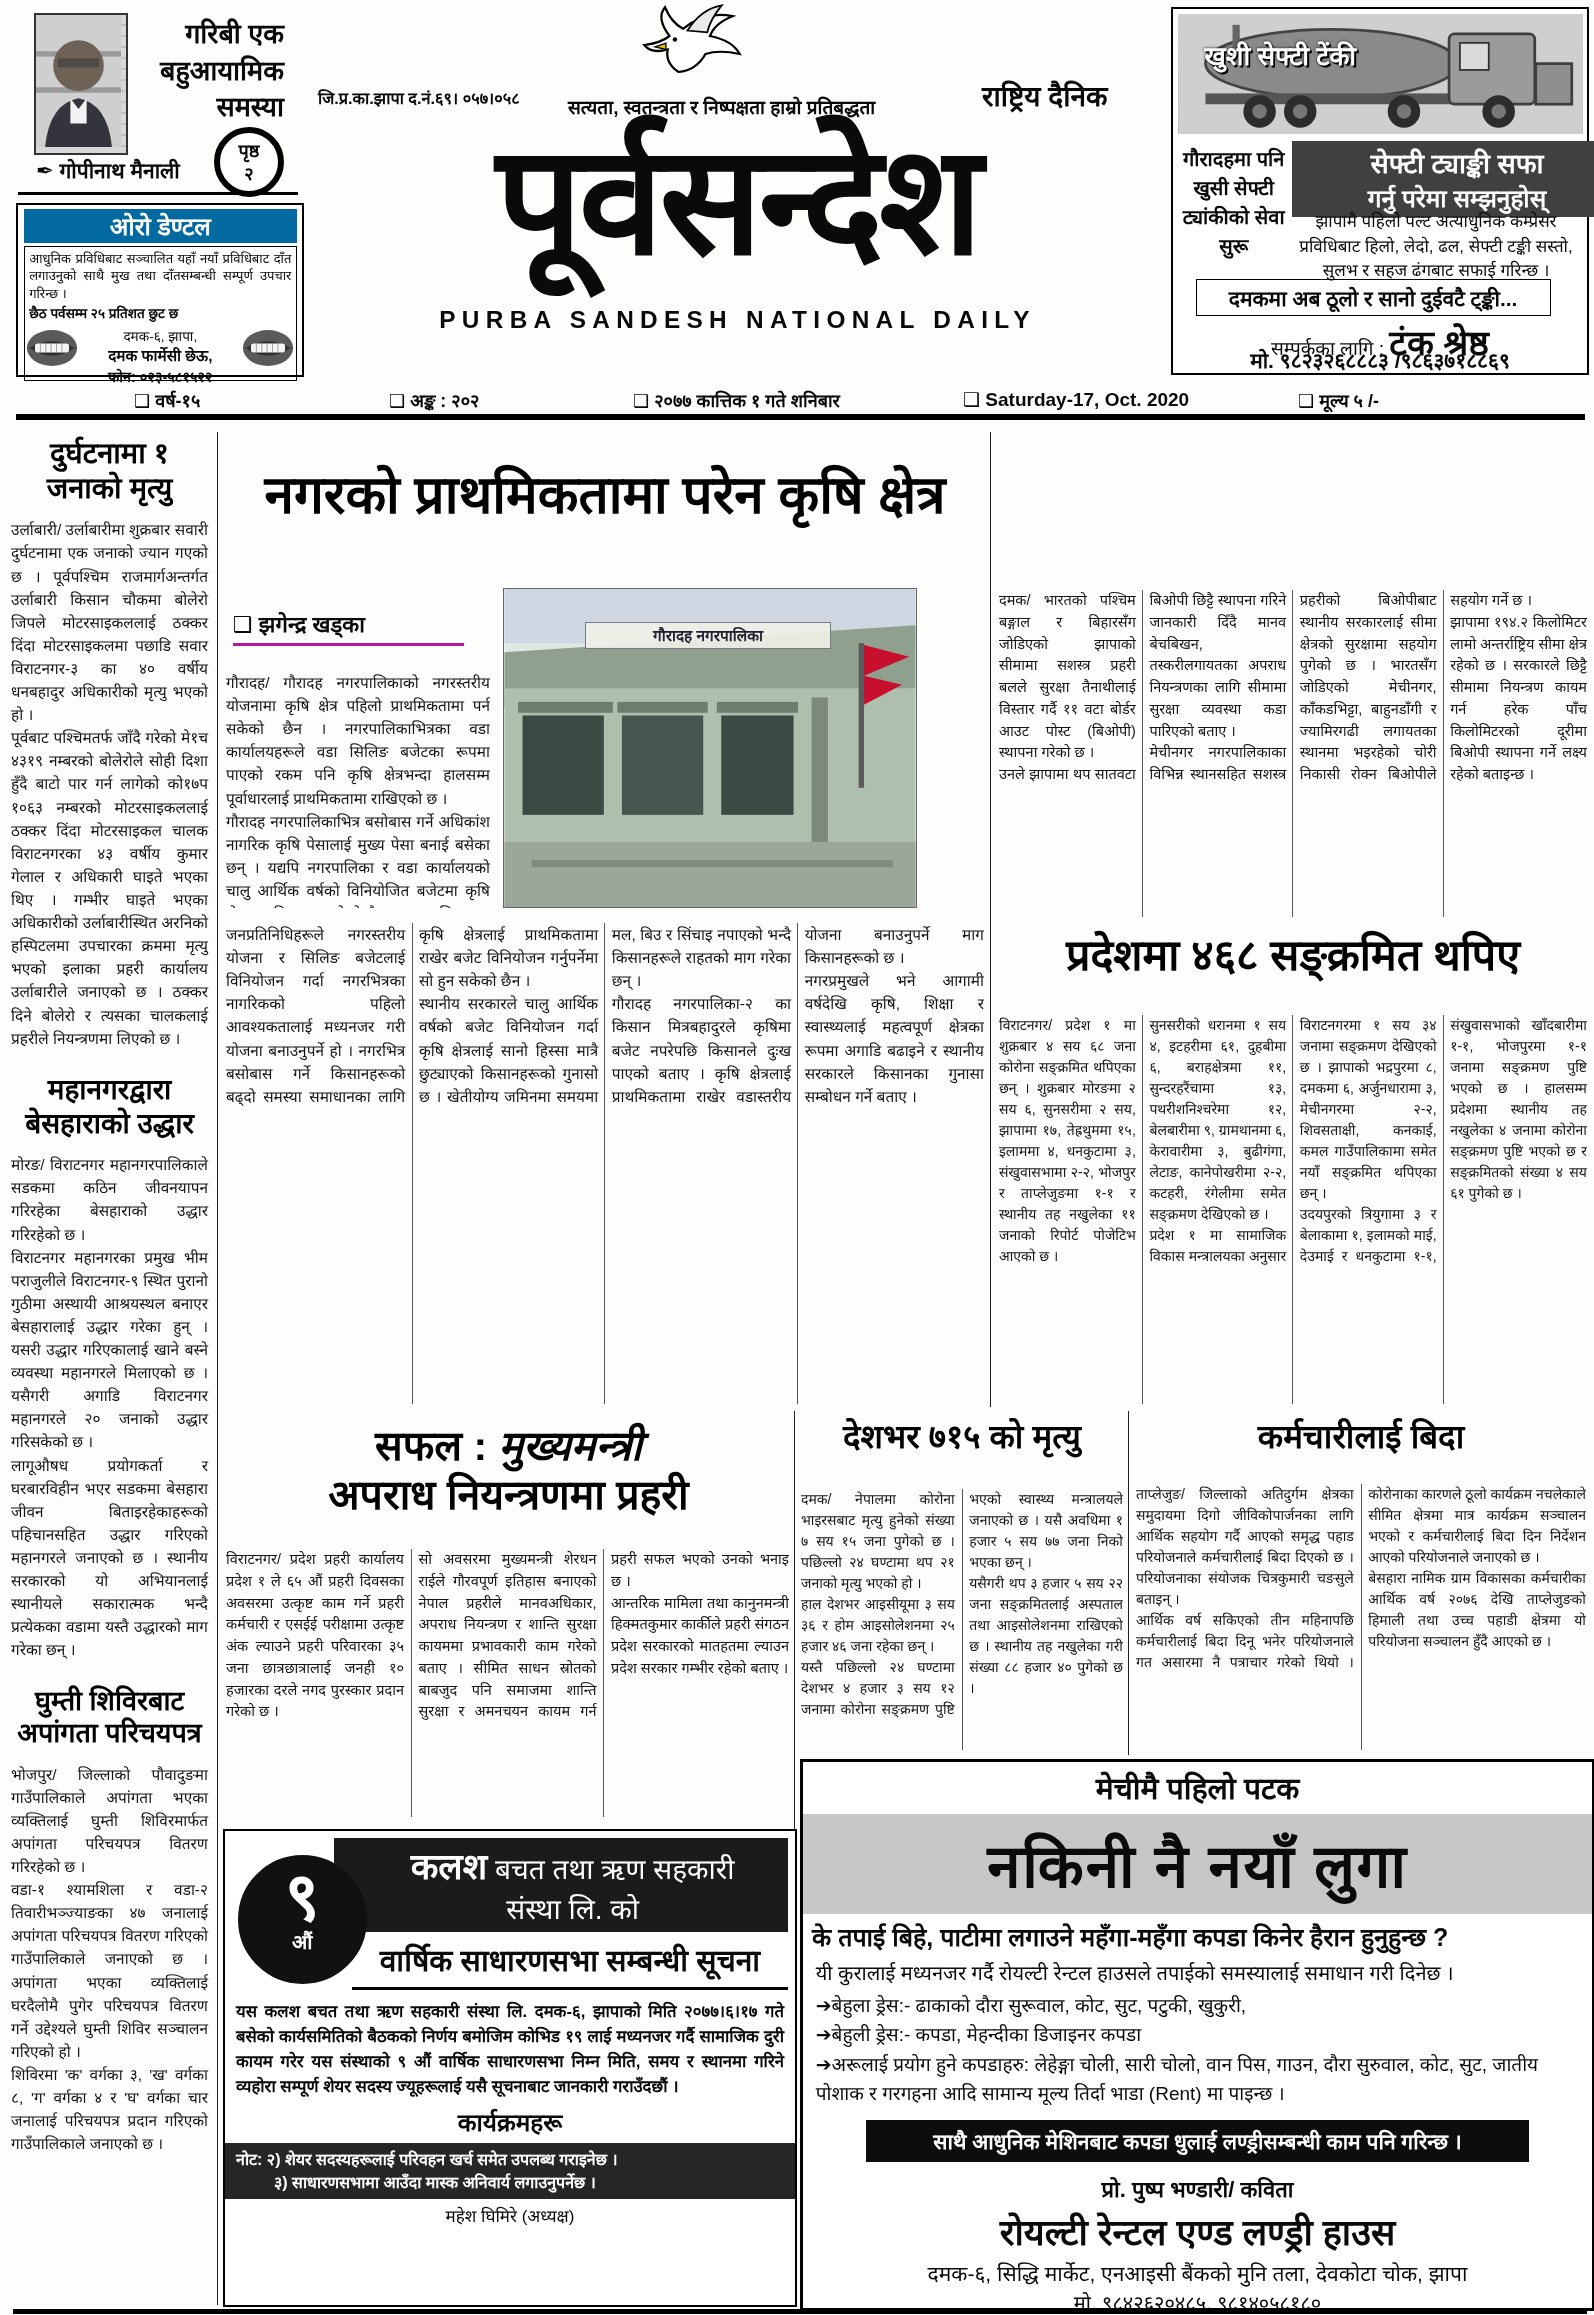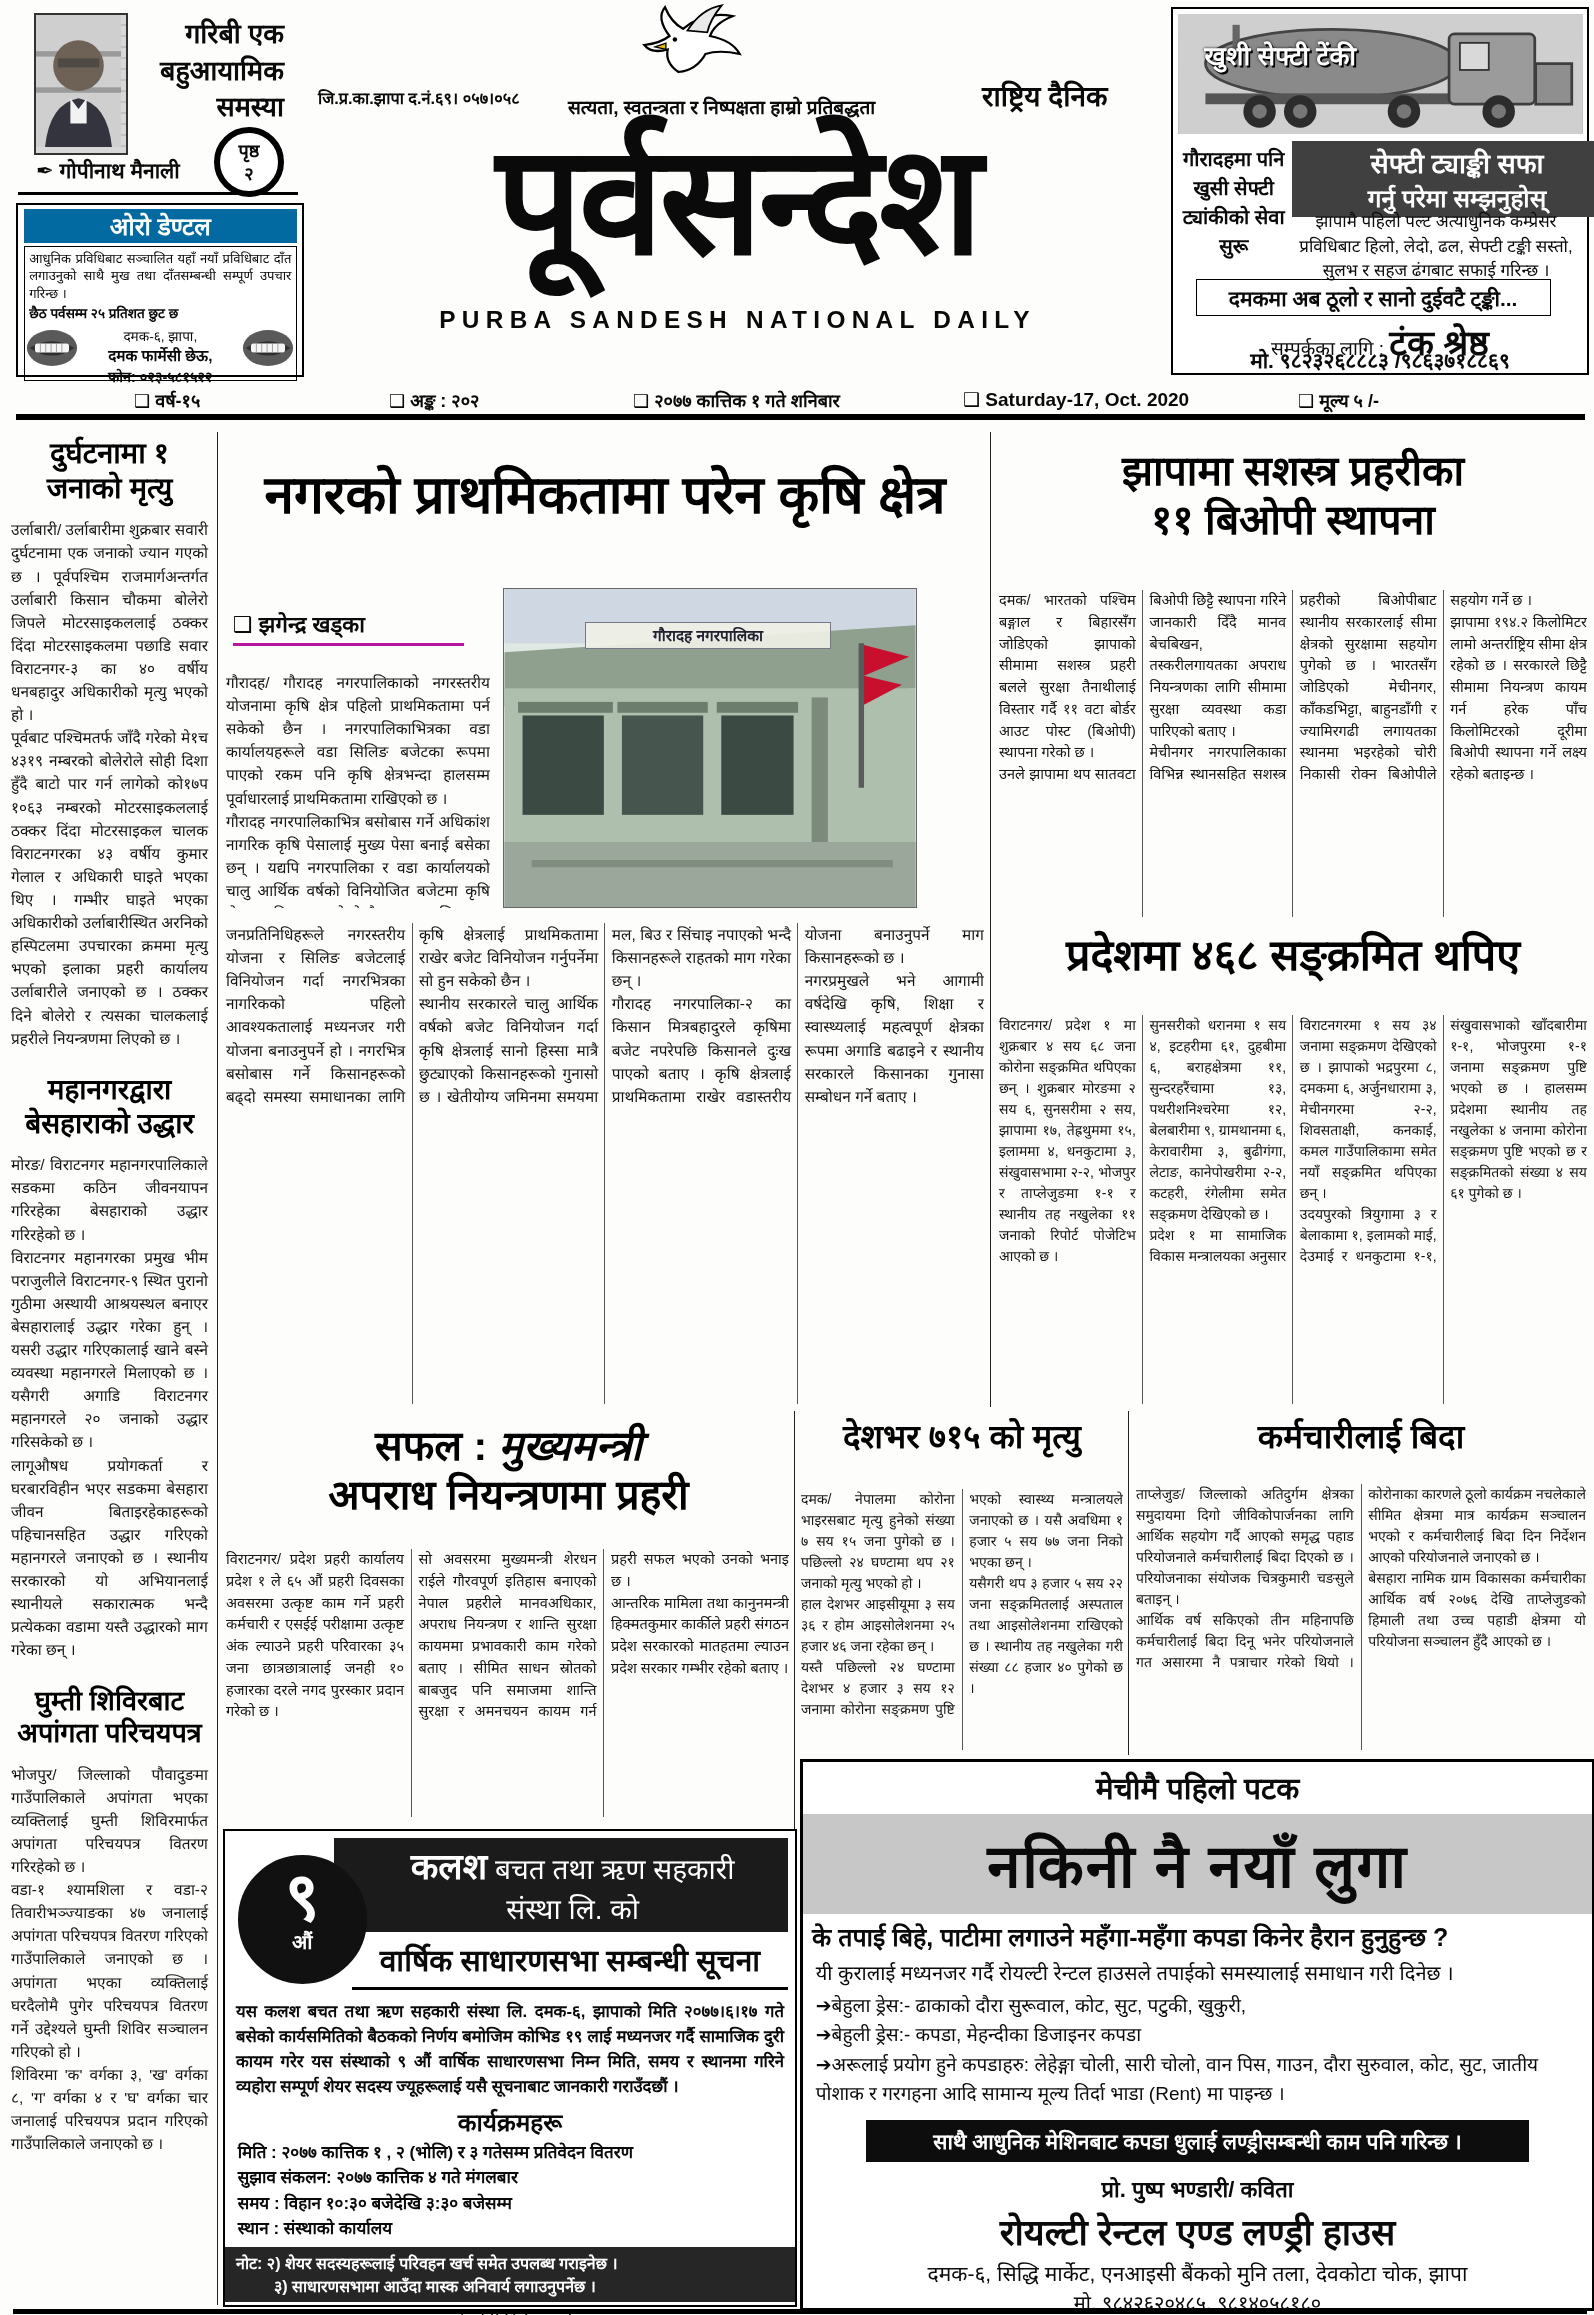--- a/index.html
+++ b/index.html
@@ -180,24 +180,20 @@
     <div class="abs c" style="left:81px;top:33px;width:244px;background:rgba(240,240,230,0.92);font-size:15.4px;font-weight:bold;color:#223;padding:1.8px 0;border:0.9px solid #778;">गौरादह नगरपालिका</div>
   </div>
 
   <div class="abs body-txt j" style="left:226px;top:671px;width:264px;height:237px;overflow:hidden;">गौरादह/ गौरादह नगरपालिकाको नगरस्तरीय योजनामा कृषि क्षेत्र पहिलो प्राथमिकतामा पर्न सकेको छैन । नगरपालिकाभित्रका वडा कार्यालयहरूले वडा सिलिङ बजेटका रूपमा पाएको रकम पनि कृषि क्षेत्रभन्दा हालसम्म पूर्वाधारलाई प्राथमिकतामा राखिएको छ ।
 गौरादह नगरपालिकाभित्र बसोबास गर्ने अधिकांश नागरिक कृषि पेसालाई मुख्य पेसा बनाई बसेका छन् । यद्यपि नगरपालिका र वडा कार्यालयको चालु आर्थिक वर्षको विनियोजित बजेटमा कृषि क्षेत्र प्राथमिकतामा परेको छैन । नगरपालिकाबाट वडाहरूले पाउने सिलिङ बजेट पूर्वाधारमै विनियोजित हुने गरेको छ ।</div>
   <div class="abs body-txt j cols4" style="left:226px;top:923px;width:758px;height:481px;overflow:hidden;">जनप्रतिनिधिहरूले नगरस्तरीय योजना र सिलिङ बजेटलाई विनियोजन गर्दा नगरभित्रका नागरिकको पहिलो आवश्यकतालाई मध्यनजर गरी योजना बनाउनुपर्ने हो । नगरभित्र बसोबास गर्ने किसानहरूको बढ्दो समस्या समाधानका लागि कृषि क्षेत्रलाई प्राथमिकतामा राखेर बजेट विनियोजन गर्नुपर्नेमा सो हुन सकेको छैन ।
 स्थानीय सरकारले चालु आर्थिक वर्षको बजेट विनियोजन गर्दा कृषि क्षेत्रलाई सानो हिस्सा मात्रै छुट्याएको किसानहरूको गुनासो छ । खेतीयोग्य जमिनमा समयमा मल, बिउ र सिंचाइ नपाएको भन्दै किसानहरूले राहतको माग गरेका छन् ।
 गौरादह नगरपालिका-२ का किसान मित्रबहादुरले कृषिमा बजेट नपरेपछि किसानले दुःख पाएको बताए । कृषि क्षेत्रलाई प्राथमिकतामा राखेर वडास्तरीय योजना बनाउनुपर्ने माग किसानहरूको छ ।
 नगरप्रमुखले भने आगामी वर्षदेखि कृषि, शिक्षा र स्वास्थ्यलाई महत्वपूर्ण क्षेत्रका रूपमा अगाडि बढाइने र स्थानीय सरकारले किसानका गुनासा सम्बोधन गर्ने बताए ।</div>
 
-  <div class="abs hl" style="left:999px;top:447px;width:588px;font-size:41px;">
-    <div>झापामा सशस्त्र प्रहरीका</div>
-    <div>११ बिओपी स्थापना</div>
-  </div>
   <div class="abs body-txt j cols4" style="left:999px;top:590px;width:588px;height:327px;overflow:hidden;font-size:14.5px;">दमक/ भारतको पश्चिम बङ्गाल र बिहारसँग जोडिएको झापाको सीमामा सशस्त्र प्रहरी बलले सुरक्षा तैनाथीलाई विस्तार गर्दै ११ वटा बोर्डर आउट पोस्ट (बिओपी) स्थापना गरेको छ ।
 उनले झापामा थप सातवटा बिओपी छिट्टै स्थापना गरिने जानकारी दिँदै मानव बेचबिखन, तस्करीलगायतका अपराध नियन्त्रणका लागि सीमामा सुरक्षा व्यवस्था कडा पारिएको बताए ।
 मेचीनगर नगरपालिकाका विभिन्न स्थानसहित सशस्त्र प्रहरीको बिओपीबाट स्थानीय सरकारलाई सीमा क्षेत्रको सुरक्षामा सहयोग पुगेको छ । भारतसँग जोडिएको मेचीनगर, काँकडभिट्टा, बाहुनडाँगी र ज्यामिरगढी लगायतका स्थानमा भइरहेको चोरी निकासी रोक्न बिओपीले सहयोग गर्ने छ ।
 झापामा १९४.२ किलोमिटर लामो अन्तर्राष्ट्रिय सीमा क्षेत्र रहेको छ । सरकारले छिट्टै सीमामा नियन्त्रण कायम गर्न हरेक पाँच किलोमिटरको दूरीमा बिओपी स्थापना गर्ने लक्ष्य रहेको बताइन्छ ।</div>
 
   <div class="abs hl" style="left:999px;top:930px;width:588px;font-size:43px;">प्रदेशमा ४६८ सङ्क्रमित थपिए</div>
   <div class="abs body-txt j cols4" style="left:999px;top:1015px;width:588px;height:389px;overflow:hidden;font-size:14px;">विराटनगर/ प्रदेश १ मा शुक्रबार ४ सय ६८ जना कोरोना सङ्क्रमित थपिएका छन् । शुक्रबार मोरङमा २ सय ६, सुनसरीमा २ सय, झापामा १७, तेह्रथुममा १५, इलाममा ४, धनकुटामा ३, संखुवासभामा २-२, भोजपुर र ताप्लेजुङमा १-१ र स्थानीय तह नखुलेका ११ जनाको रिपोर्ट पोजेटिभ आएको छ ।
 सुनसरीको धरानमा १ सय ४, इटहरीमा ६१, दुहबीमा ६, बराहक्षेत्रमा ११, सुन्दरहरैंचामा १३, पथरीशनिश्चरेमा १२, बेलबारीमा ९, ग्रामथानमा ६, केरावारीमा ३, बुढीगंगा, लेटाङ, कानेपोखरीमा २-२, कटहरी, रंगेलीमा समेत सङ्क्रमण देखिएको छ ।
 प्रदेश १ मा सामाजिक विकास मन्त्रालयका अनुसार विराटनगरमा १ सय ३४ जनामा सङ्क्रमण देखिएको छ । झापाको भद्रपुरमा ८, दमकमा ६, अर्जुनधारामा ३, मेचीनगरमा २-२, शिवसताक्षी, कनकाई, कमल गाउँपालिकामा समेत नयाँ सङ्क्रमित थपिएका छन् ।
 उदयपुरको त्रियुगामा ३ र बेलाकामा १, इलामको माई, देउमाई र धनकुटामा १-१, संखुवासभाको खाँदबारीमा १-१, भोजपुरमा १-१ जनामा सङ्क्रमण पुष्टि भएको छ । हालसम्म प्रदेशमा स्थानीय तह नखुलेका ४ जनामा कोरोना सङ्क्रमण पुष्टि भएको छ र सङ्क्रमितको संख्या ४ सय ६१ पुगेको छ ।</div>
@@ -228,26 +224,20 @@
     </div>
     <div class="whiteband" style="margin:7.2px 7.2px 0 109px;padding:5.4px 3.6px 5.4px 27px;text-align:center;background:#1b1b1b;">
       <div style="font-size:28px;line-height:1.25;">
         <span class="b" style="font-size:36px;">कलश</span><span> बचत तथा ऋण सहकारी</span>
       </div>
       <div style="font-size:28px;">संस्था लि. को</div>
     </div>
     <div class="b c" style="margin:7.2px 7.2px 0 127px;font-size:30px;border-bottom:3.6px solid #000;padding-bottom:7.2px;">वार्षिक साधारणसभा सम्बन्धी सूचना</div>
     <div class="j b" style="margin:9px 11px 0 11px;font-size:16.7px;line-height:1.5;font-weight:600;">यस कलश बचत तथा ऋण सहकारी संस्था लि. दमक-६, झापाको मिति २०७७।६।१७ गते बसेको कार्यसमितिको बैठकको निर्णय बमोजिम कोभिड १९ लाई मध्यनजर गर्दै सामाजिक दुरी कायम गरेर यस संस्थाको ९ औं वार्षिक साधारणसभा निम्न मिति, समय र स्थानमा गरिने व्यहोरा सम्पूर्ण शेयर सदस्य ज्यूहरूलाई यसै सूचनाबाट जानकारी गराउँदछौं ।</div>
     <div class="b c" style="font-size:24.4px;margin-top:5.4px;">कार्यक्रमहरू</div>
-    <div class="b" style="margin:1.8px 12.7px 0 12.7px;font-size:17px;line-height:1.5;">
-      <div>मिति : २०७७ कात्तिक १ , २ (भोलि) र ३ गतेसम्म प्रतिवेदन वितरण</div>
-      <div>सुझाव संकलन: २०७७ कात्तिक ४ गते मंगलबार</div>
-      <div>समय : विहान १०:३० बजेदेखि ३:३० बजेसम्म</div>
-      <div>स्थान : संस्थाको कार्यालय</div>
-    </div>
     <div class="whiteband" style="margin:5.4px 0;padding:4.5px 11px;background:#262626;font-size:16px;line-height:1.45;font-weight:bold;">
       <div>नोट: २) शेयर सदस्यहरूलाई परिवहन खर्च समेत उपलब्ध गराइनेछ ।</div>
       <div style="padding-left:38px;">३) साधारणसभामा आउँदा मास्क अनिवार्य लगाउनुपर्नेछ ।</div>
     </div>
     <div class="c" style="font-size:17px;">महेश घिमिरे (अध्यक्ष)</div>
 
   </div>
 
   <div class="abs adbox" style="left:800px;top:1759px;width:789px;height:546px;border-width:3.6px;">
     <div class="b c" style="font-size:30px;margin-top:5.4px;">मेचीमै पहिलो पटक</div>

